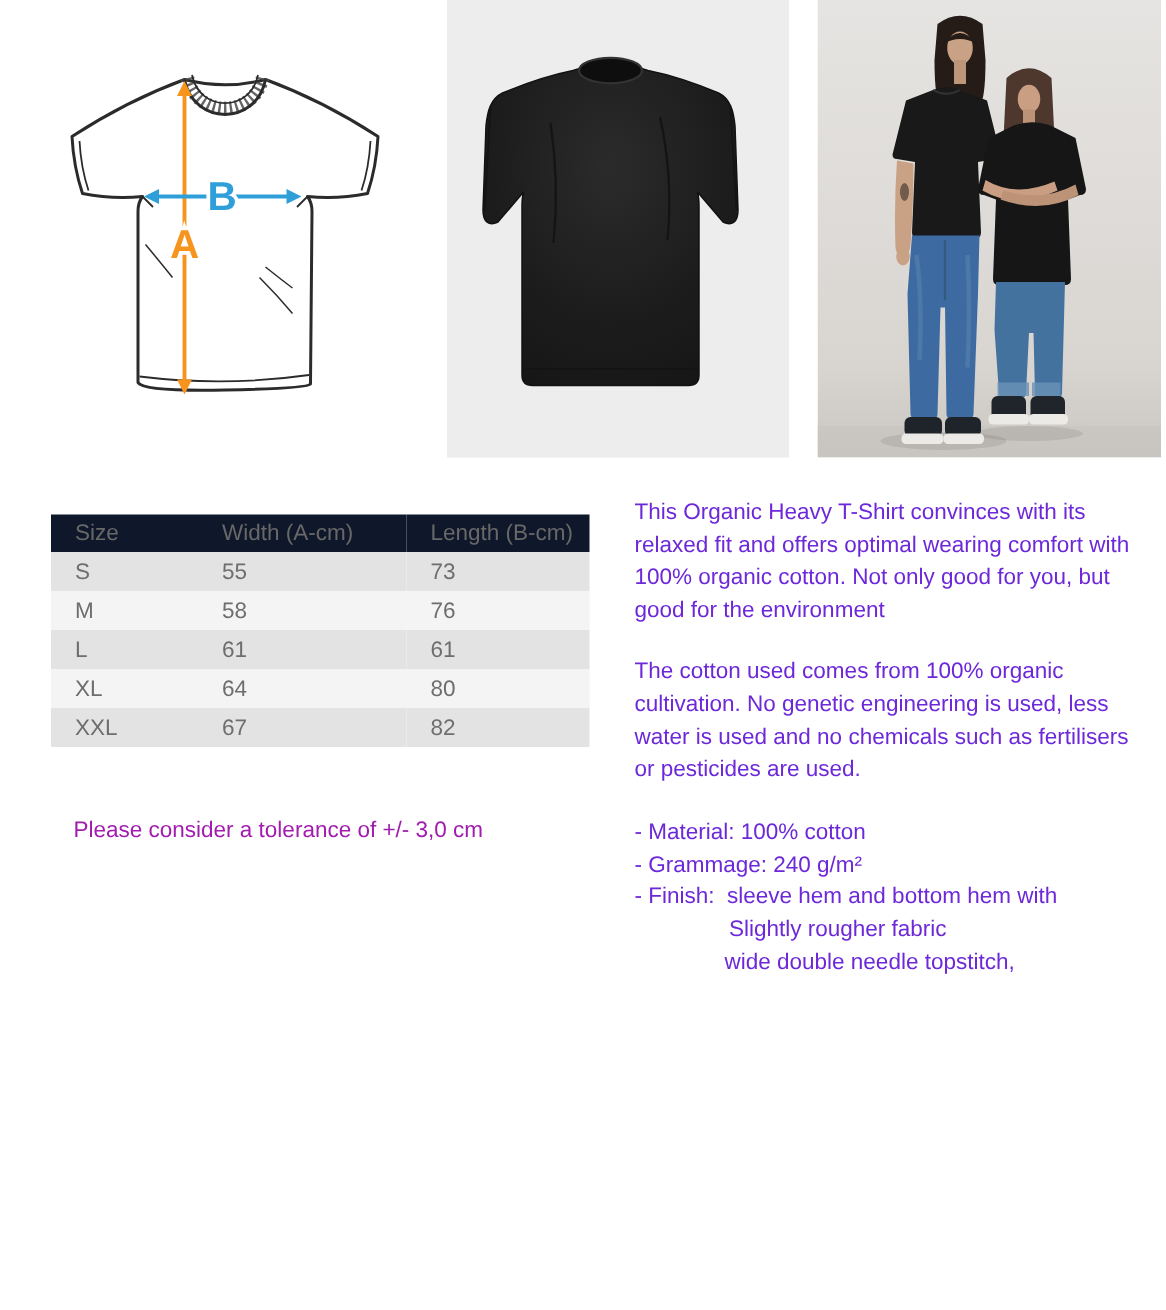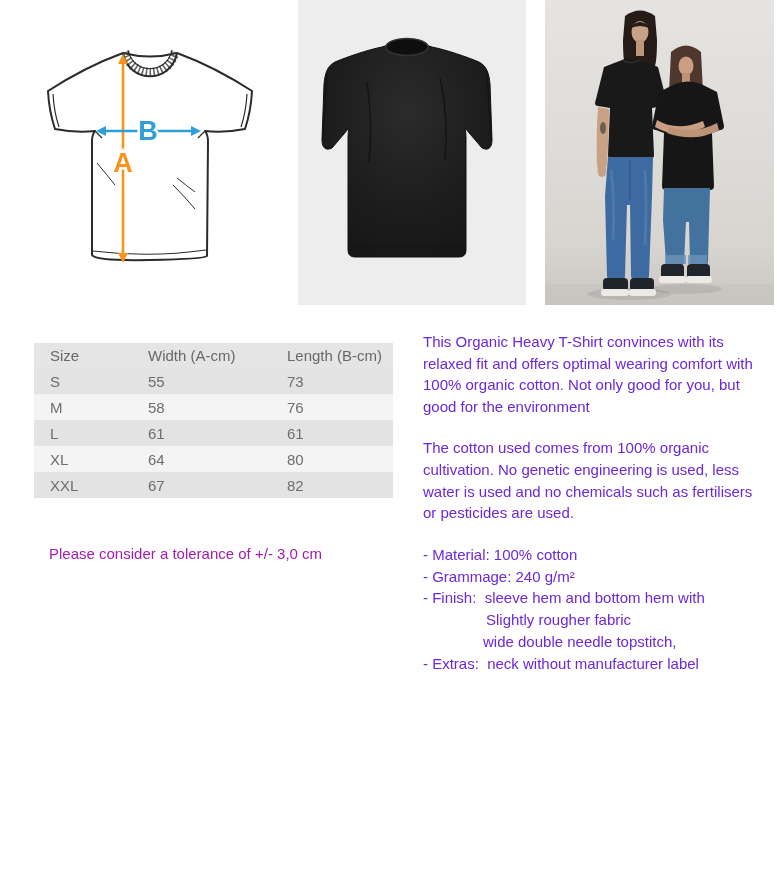--- a/index.html
+++ b/index.html
@@ -8,21 +8,21 @@
 
   
   .diagram-wrap{position:absolute;left:15px;top:15px;width:270px;height:285px;}
   .product-panel{position:absolute;left:298px;top:0;width:228px;height:305px;background:#ededed;}
   .models-panel{position:absolute;left:545px;top:0;width:229px;height:305px;}
 
   
   table.size-table{position:absolute;left:34px;top:343px;width:359px;border-collapse:collapse;
         table-layout:fixed;font-size:15px;color:#6e6e6e;}
   table.size-table col.c1{width:98px;} table.size-table col.c2{width:139px;} table.size-table col.c3{width:122px;}
-  table.size-table th{font-weight:normal;text-align:left;height:25px;background:#e5e5e5;color:#686868;padding:0 0 0 16px;}
+  table.size-table th{font-weight:normal;text-align:left;height:25px;background:#0f172a;color:#686868;padding:0 0 0 16px;}
   table.size-table td{height:26px;padding:0 0 0 16px;}
   table.size-table tr.odd td{background:#e3e3e3;}
   table.size-table tr.even td{background:#f4f4f4;}
 
   .tolerance{position:absolute;left:49px;top:545px;font-size:15px;color:#a21caf;}
 
   
   .description{position:absolute;left:423px;top:331px;width:338px;font-size:15px;
         line-height:21.6px;color:#6d28d9;}
   .description p{margin:0 0 20px 0;}
@@ -192,16 +192,15 @@
   <div class="tolerance">Please consider a tolerance of +/- 3,0 cm</div>
 
   <div class="description">
     <p>This Organic Heavy T-Shirt convinces with its relaxed fit and offers optimal wearing comfort with 100% organic cotton. Not only good for you, but good for the environment</p>
     <p>The cotton used comes from 100% organic cultivation. No genetic engineering is used, less water is used and no chemicals such as fertilisers or pesticides are used.</p>
     <div class="detail-line">- Material: 100% cotton</div>
     <div class="detail-line">- Grammage: 240 g/m²</div>
     <div class="detail-line">- Finish:  sleeve hem and bottom hem with</div>
     <div class="detail-line ind-b">Slightly rougher fabric</div>
     <div class="detail-line ind-a">wide double needle topstitch,</div>
-    <div class="detail-line">- Extras:  neck without manufacturer label</div>
   </div>
 
 </div>
 
 </body></html>

